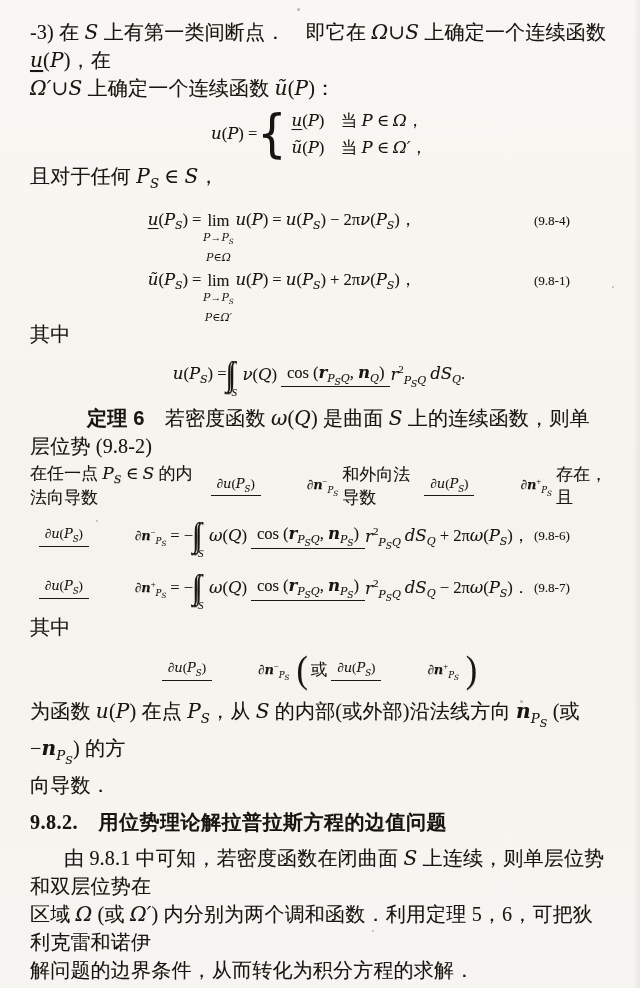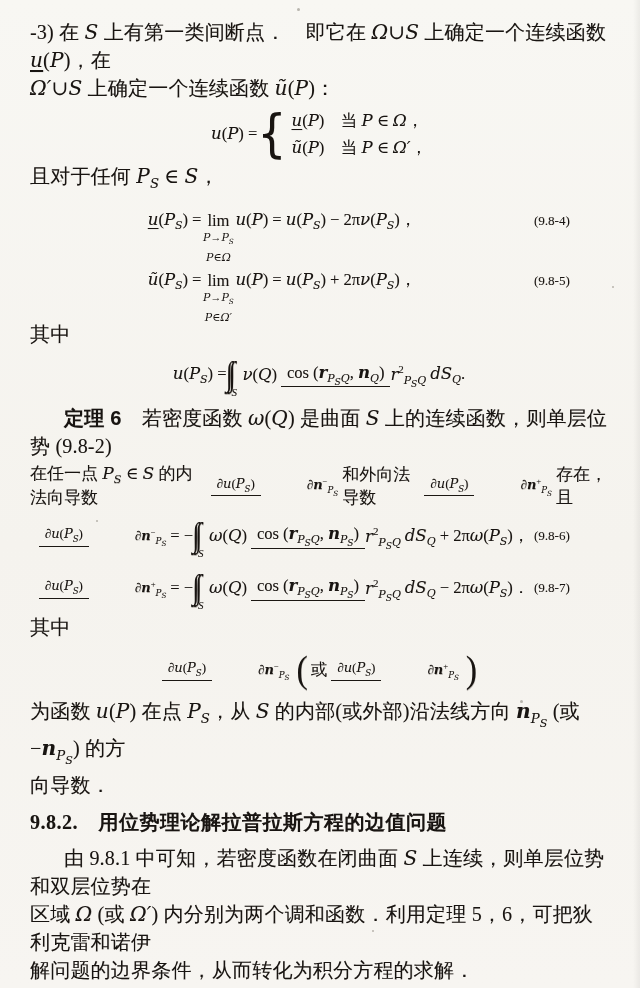--- a/index.html
+++ b/index.html
@@ -37,21 +37,21 @@
   .lim .u1{top:21px;}
   .lim .u2{top:41px;}
   .cases{display:inline-flex;align-items:center;}
   .cbrace{font-family:"DejaVu Sans",sans-serif;font-size:46px;line-height:0.9;
         transform:scaleY(1.12);margin-right:5px;font-weight:normal;}
   .crows{display:inline-flex;flex-direction:column;gap:5px;text-align:left;}
   .h2{font-family:Liberation Serif, serif;font-weight:bold;
         font-size:20px;letter-spacing:0.5px;}
   .h3{font-family:"Liberation Sans","DejaVu Sans",sans-serif;font-weight:normal;
         font-size:14px;padding-left:24px;}
-  .bold-label{font-family:"Liberation Sans","DejaVu Sans",sans-serif;font-weight:bold;}
+  .bold-label{font-family:"Liberation Sans","DejaVu Sans",sans-serif;font-weight:bold;margin-left:23px;}
   .bigp{font-size:34px;transform:scaleY(1.12);margin:0 3px;line-height:1;font-weight:300;}
   .speck{position:absolute;background:#6b655c;border-radius:50%;opacity:0.45;}
   .nowrap{white-space:nowrap;}
 </style>
 </head>
 <body>
 
 <div class="page">
 
   <div class="txt"><span>-3) 在 </span><span class="v">S</span><span> 上有第一类间断点．　即它在 </span><span class="v">Ω∪S</span><span> 上确定一个连续函数 </span><span class="v ul">u</span><span>(</span><span class="v">P</span><span>)</span><span>，在</span></div>
@@ -88,21 +88,21 @@
   <div class="eq" id="e985" style="margin:0 0 24px;">
     <div class="eqc">
       <span class="nowrap"><span class="v">ũ</span><span>(</span><span class="v">P</span><sub class="v">S</sub><span>) = </span></span>
       <span class="lim">
         <span>lim</span>
         <span class="u1"><span class="v">P</span><span>→</span><span class="v">P</span><sub class="v">S</sub></span>
         <span class="u2"><span class="v">P</span><span>∈</span><span class="v">Ω′</span></span>
       </span>
       <span class="nowrap"><span class="v">u</span><span>(</span><span class="v">P</span><span>) = </span><span class="v">u</span><span>(</span><span class="v">P</span><sub class="v">S</sub><span>) + 2π</span><span class="v">ν</span><span>(</span><span class="v">P</span><sub class="v">S</sub><span>)，</span></span>
     </div>
-    <div class="tag">(9.8-5)</div>
+    <div class="tag">(9.8-1)</div>
   </div>
 
   <div class="txt">其中</div>
 
   <div class="eq" id="equ" style="margin:4px 0 6px;min-height:46px;">
     <div class="eqc">
       <span class="nowrap"><span class="v">u</span><span>(</span><span class="v">P</span><sub class="v">S</sub><span>) = </span></span>
       <span class="iint">
         <span class="ig">∫∫</span>
         <span class="isub">S</span>

